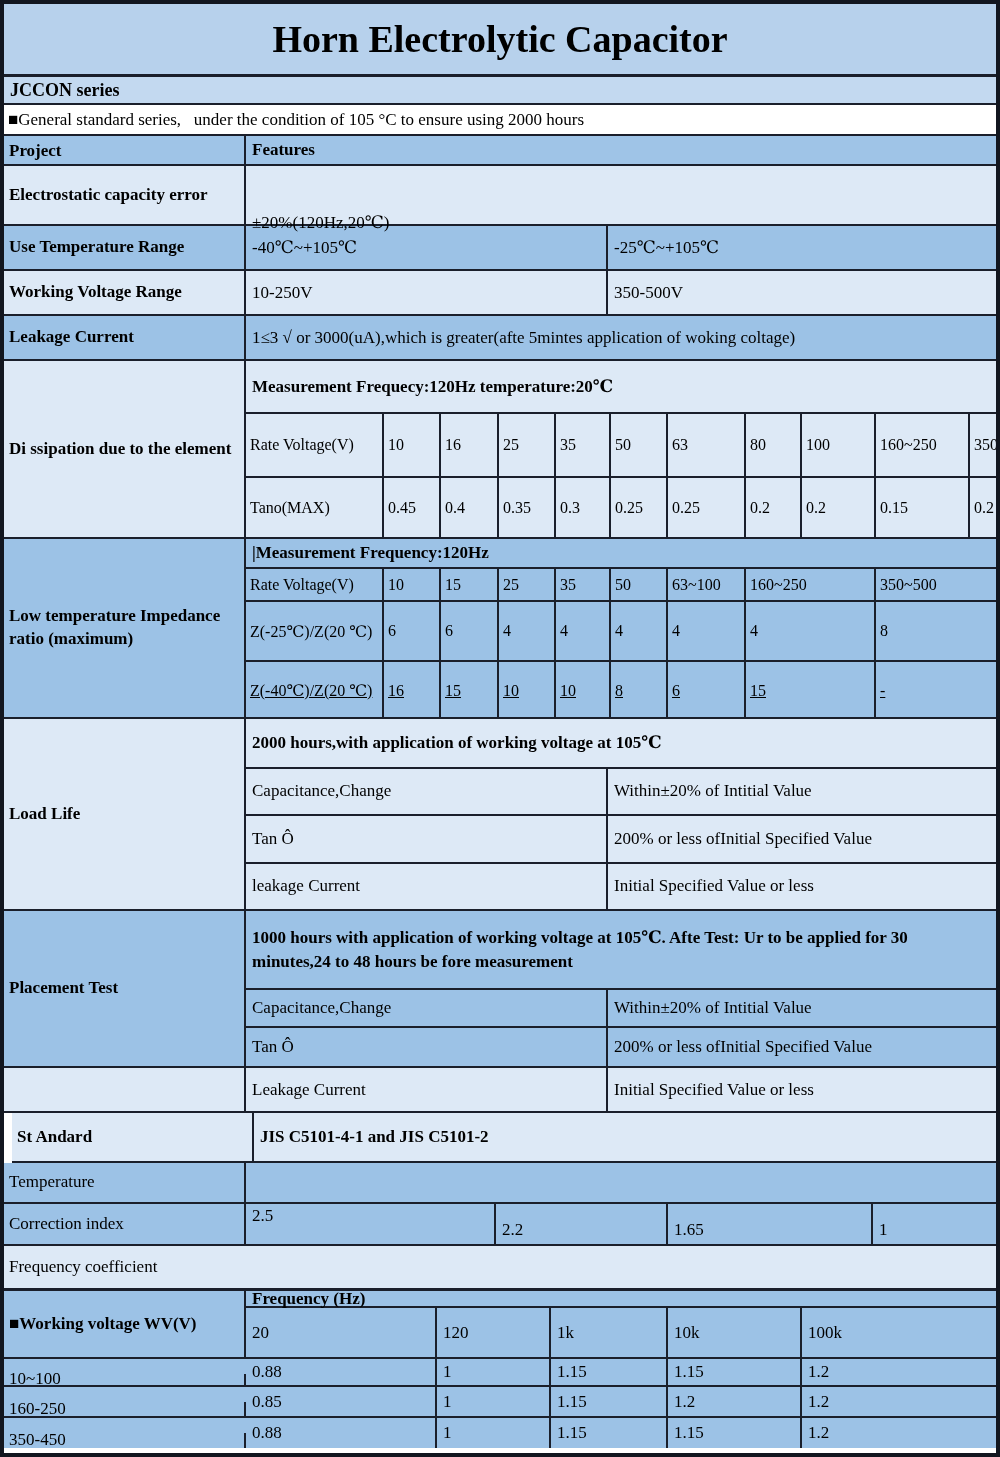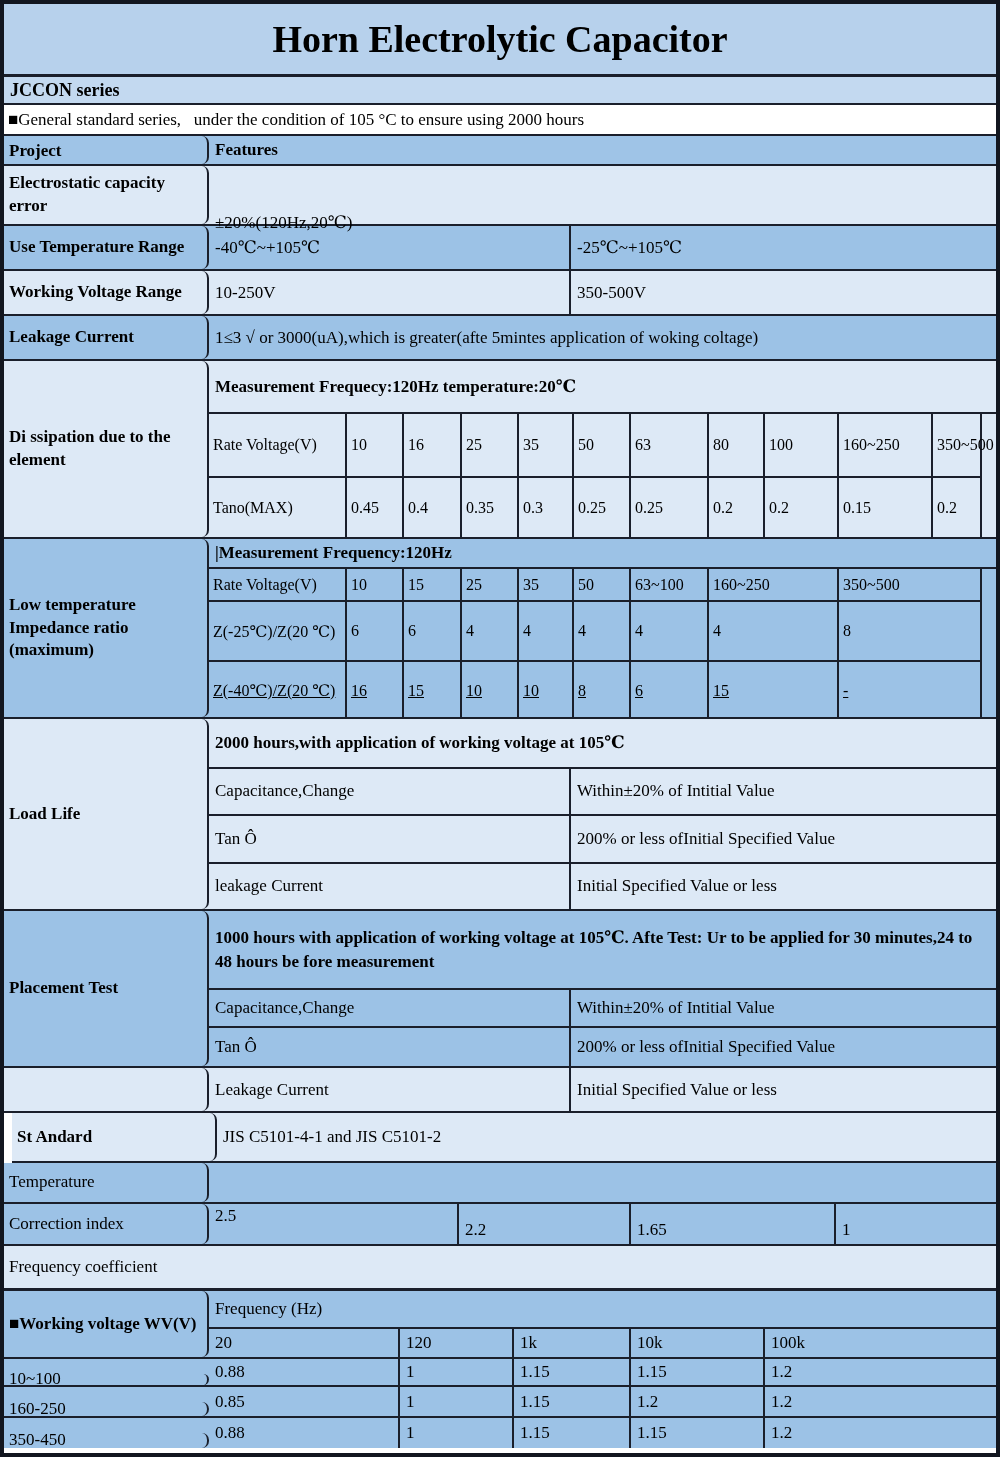--- a/index.html
+++ b/index.html
@@ -9,21 +9,21 @@
     --jccon-bg:#c3d9f0;
     --hdr-bg:#9fc4e7;
     --med:#9cc2e6;
     --light:#dde9f6;
   }
   *{box-sizing:border-box;margin:0;padding:0;}
   body{font-family:"Liberation Serif","DejaVu Serif",serif;background:#888;}
   .sheet{width:1000px;height:1457px;border:4px solid var(--outer);background:#fff;overflow:hidden;}
   .row{display:flex;border-bottom:2px solid var(--bd);}
   .row:last-child{border-bottom:none;}
-  .proj{width:205px;flex:none;border-right:2px solid var(--bd);padding:4px 5px;display:flex;flex-direction:column;justify-content:center;font-weight:bold;font-size:17px;line-height:1.35;border-radius:7px;}
+  .proj{width:242px;flex:none;border-right:2px solid var(--bd);padding:4px 5px;display:flex;flex-direction:column;justify-content:center;font-weight:bold;font-size:17px;line-height:1.35;}
   .proj.norm{font-weight:normal;}
   .feat{flex:1;display:flex;flex-direction:column;}
   .vcell{display:flex;align-items:center;padding:2px 6px;font-size:17px;}
   .band{padding:4px 6px;font-weight:bold;font-size:17px;display:flex;align-items:center;border-bottom:2px solid var(--bd);}
   
   .title-row{height:73px;background:var(--title-bg);display:flex;align-items:center;justify-content:center;
              font-size:38px;font-weight:bold;border-bottom:3px solid var(--bd);}
   .jccon-row{height:28px;background:var(--jccon-bg);display:flex;align-items:center;padding:0 6px;
              font-weight:bold;font-size:18px;border-bottom:2px solid var(--bd);}
   .std-row{height:31px;background:#ffffff;display:flex;align-items:center;padding:0 4px;
@@ -47,32 +47,32 @@
   .r-lowtemp{height:180px;} .r-lowtemp .band{height:30px;}
   .r-lowtemp .tr1 td{height:32px;} .r-lowtemp .tr2 td{height:60px;} .r-lowtemp .tr3 td{height:58px;text-decoration:underline;}
   .r-loadlife{height:192px;} .r-loadlife .band{height:50px;}
   .subrow{display:flex;border-bottom:2px solid var(--bd);}
   .subrow:last-child{border-bottom:none;}
   .subrow .name{flex:none;width:362px;border-right:2px solid var(--bd);display:flex;align-items:center;padding:2px 6px;font-size:17px;}
   .subrow .spec{flex:1;display:flex;align-items:center;padding:2px 6px;font-size:17px;}
   .sr48{height:48px;} .sr46{height:46px;} .sr38{height:38px;} .sr39{height:39px;}
   .r-placement{height:157px;} .r-placement .band{height:80px;line-height:1.4;}
   .r-extra{height:45px;}
-  .r-standard .vcell{font-weight:normal;}
+  .r-standard .vcell{font-weight:bold;}
   
   .tcells{flex:1;display:flex;}
   .tcells .tc{border-right:2px solid var(--bd);padding:2px 6px;font-size:17px;display:flex;}
   .tcells .tc:last-child{border-right:none;flex:1;}
   .tc.w250{width:250px;flex:none;} .tc.w172{width:172px;flex:none;} .tc.w205{width:205px;flex:none;}
   .tc.top{align-items:flex-start;} .tc.bot{align-items:flex-end;padding-bottom:4px;}
   .r-freqco{height:45px;display:flex;align-items:center;padding:0 5px;font-size:17px;
             background:var(--light);border-bottom:3px solid var(--bd);}
   
   .fq-hdr{height:68px;}
-  .fq-hdr .band{height:38px;font-weight:normal;}
+  .fq-hdr .band{height:17px;font-weight:bold;}
   .fq-cols{display:flex;flex:1;}
   .fq-cols .fc{border-right:2px solid var(--bd);padding:4px 6px;font-size:17px;display:flex;align-items:center;}
   .fq-cols .fc:last-child{border-right:none;flex:1;}
   .fc.c0{width:191px;flex:none;} .fc.c1{width:114px;flex:none;} .fc.c2{width:117px;flex:none;} .fc.c3{width:134px;flex:none;}
   .fqrow{display:flex;border-bottom:2px solid var(--bd);background:var(--med);}
   .fqrow:last-child{border-bottom:none;}
   .fqrow .proj{font-weight:normal;justify-content:center;padding:1px 5px;margin-top:15px;}
   .fq28{height:28px;} .fq31{height:31px;} .fq30{height:30px;}
 </style>
 </head>

